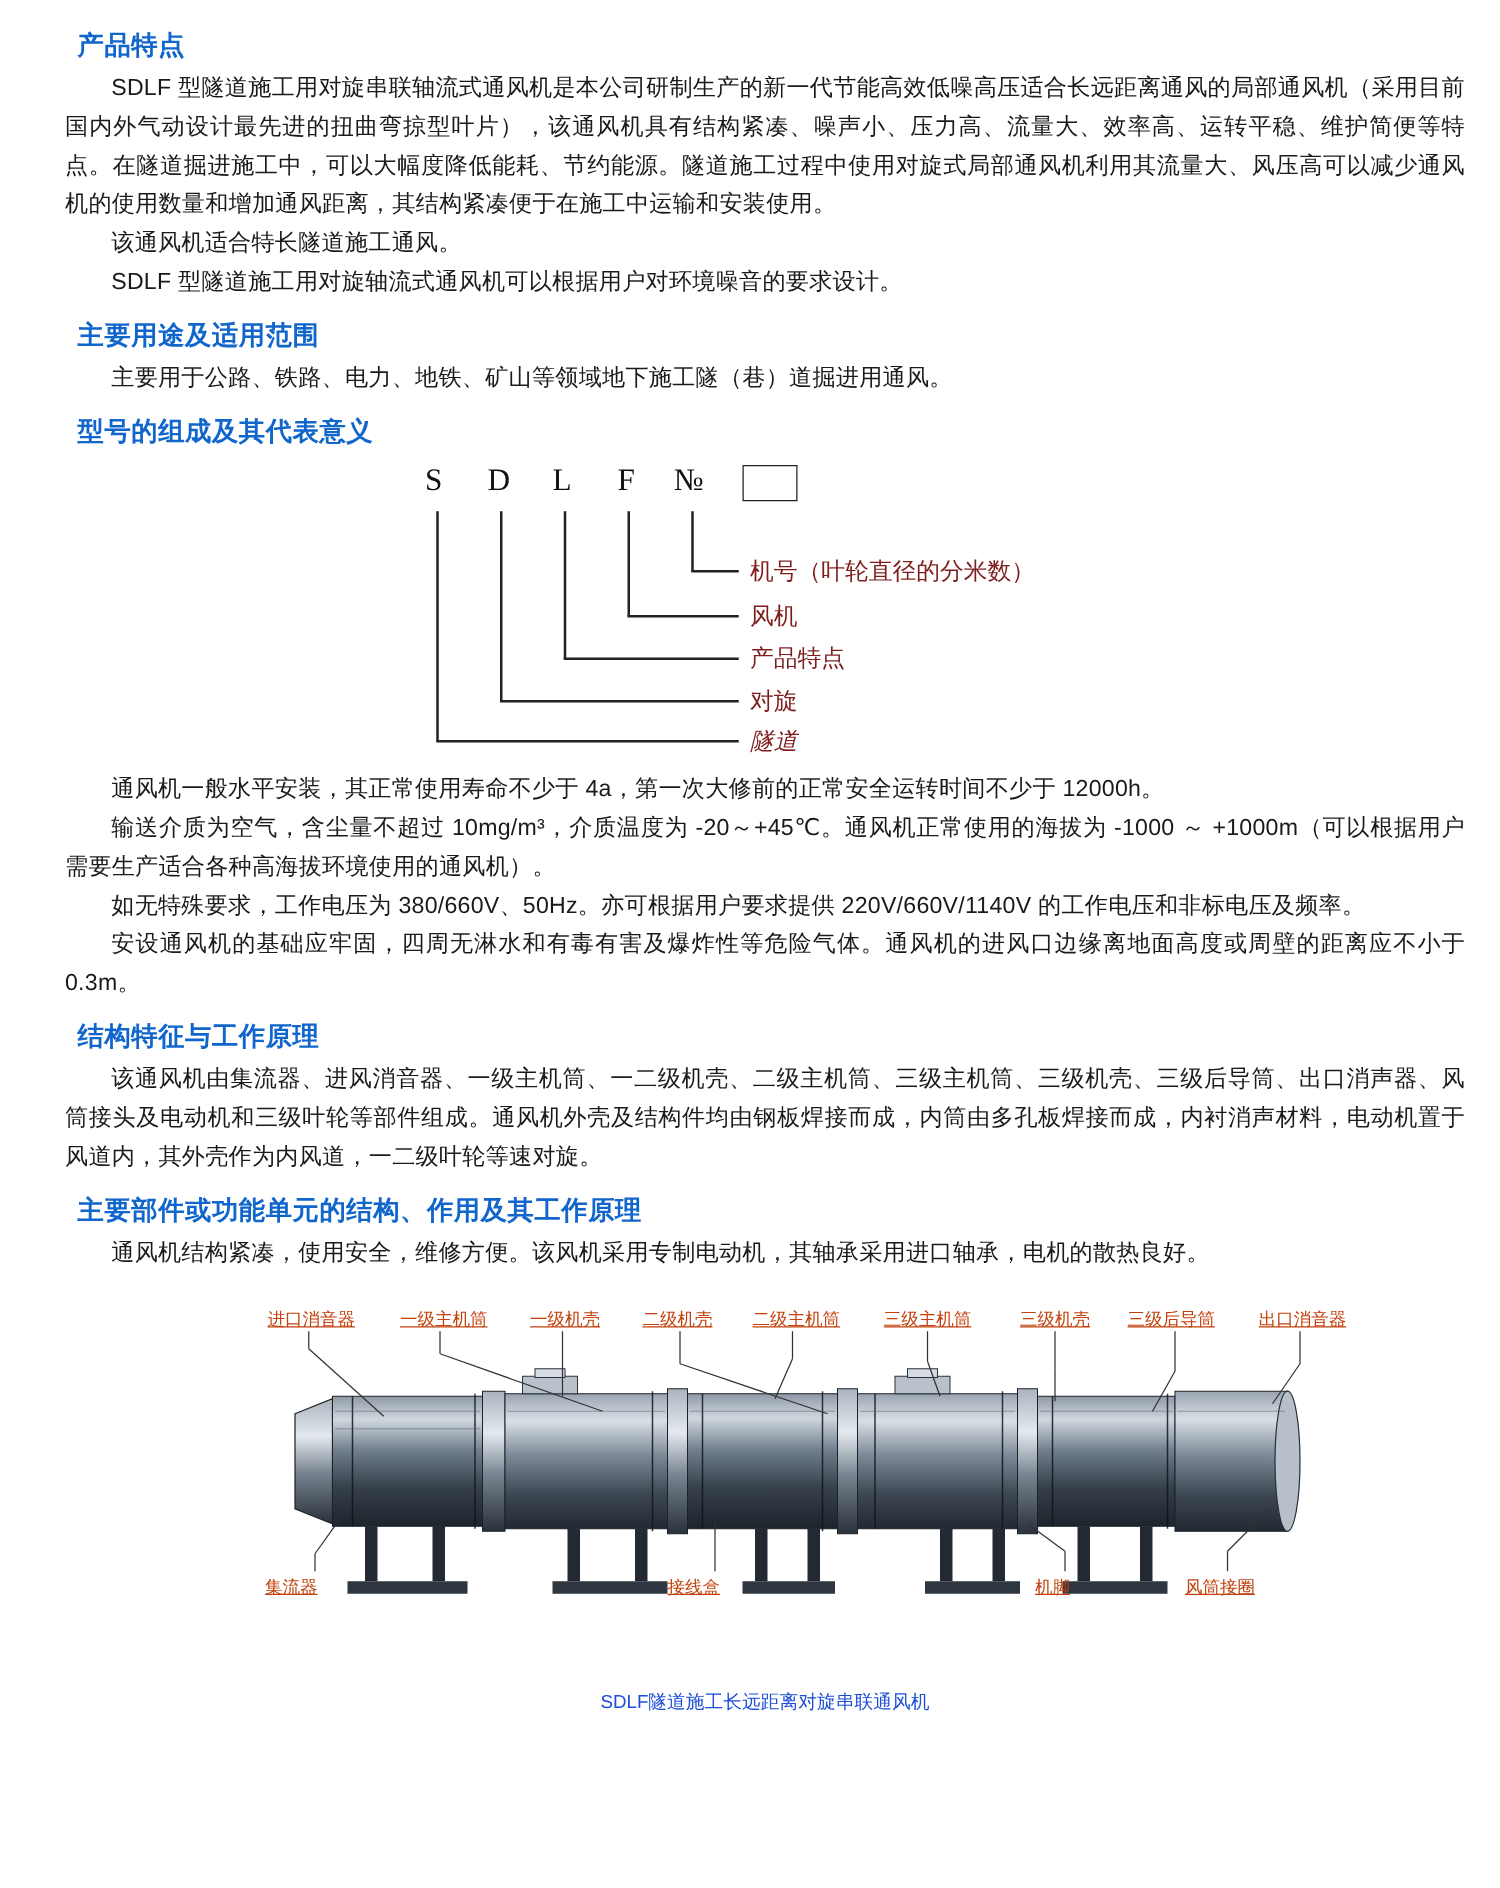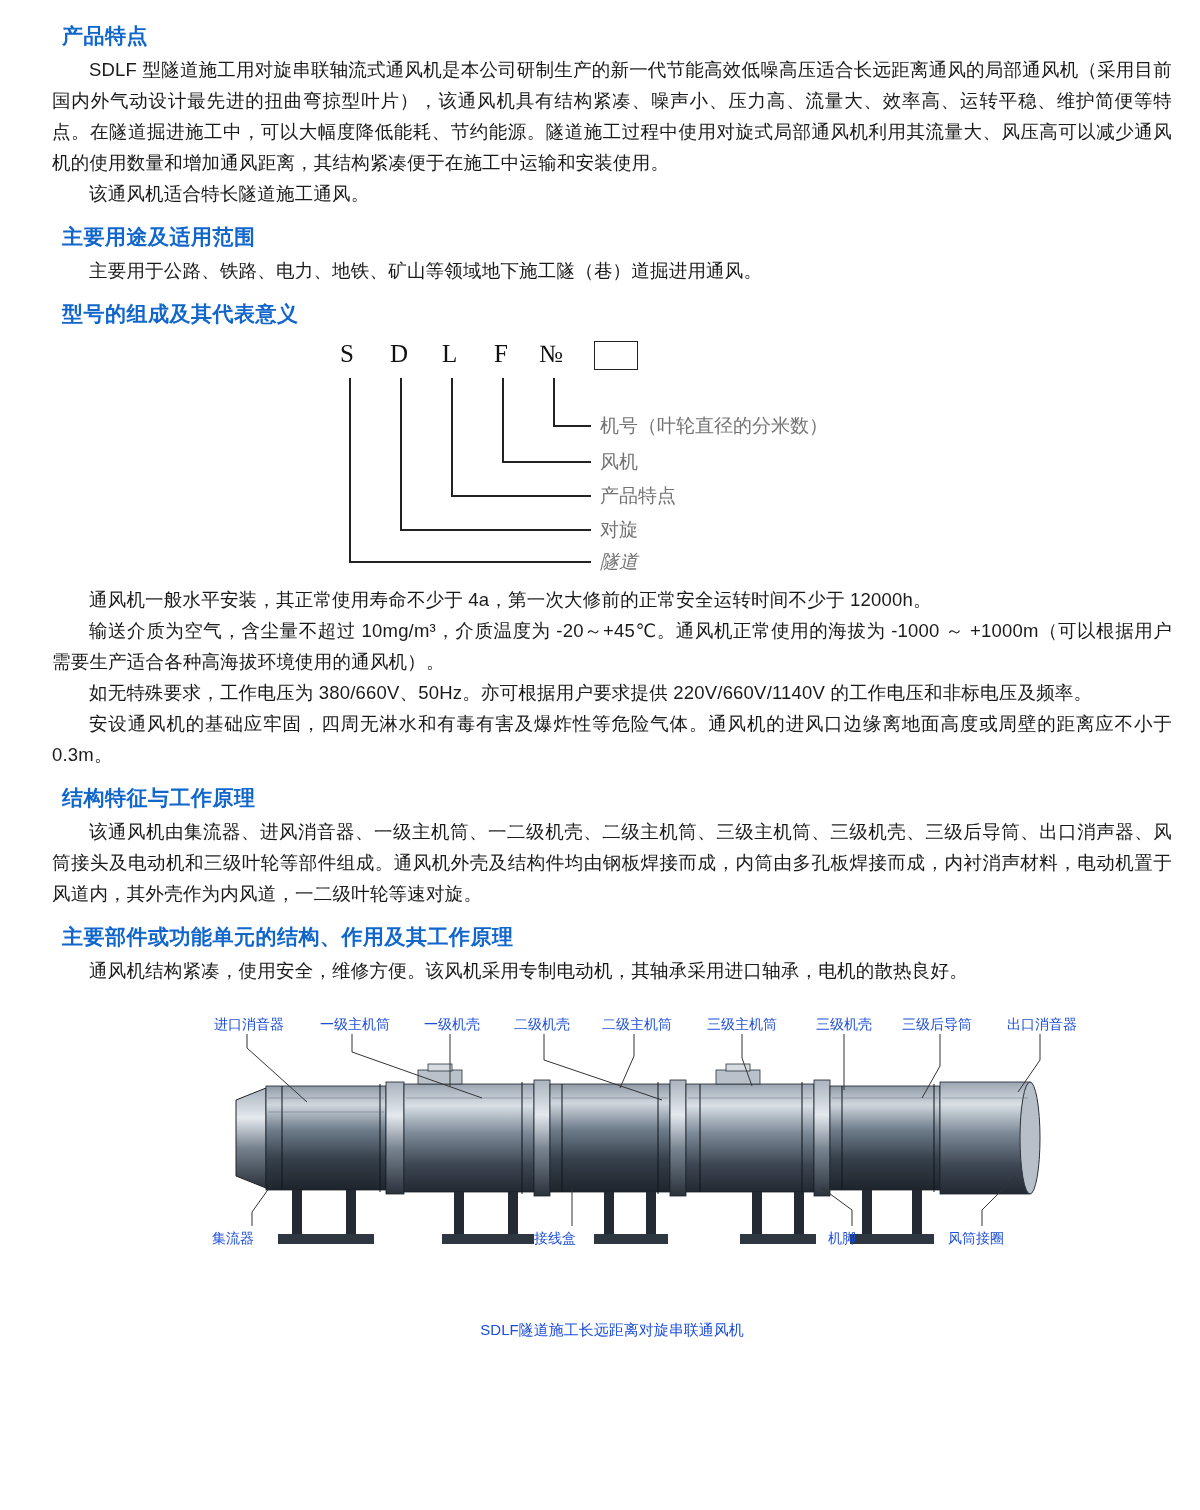--- a/index.html
+++ b/index.html
@@ -72,35 +72,36 @@
     background: #222;
   }
   .hline {
     position: absolute;
     height: 1.6px;
     background: #222;
   }
   .mlabel {
     position: absolute;
     font-size: 19px;
-    color: #737373;
+    color: #7f1d1d;
     white-space: nowrap;
   }
 
   
   .figure {
     position: relative;
     margin-top: 26px;
     height: 330px;
   }
   .fig-label {
     position: absolute;
     font-size: 14px;
-    color: #1d4ed8;
+    color: #c2410c;
     white-space: nowrap;
+    text-decoration: underline;
   }
   .fig-caption {
     position: absolute;
     left: 0;
     right: 0;
     bottom: 2px;
     text-align: center;
     font-size: 15px;
     color: #1d4ed8;
   }
@@ -113,20 +114,21 @@
 </head>
 <body>
 
 <div class="page">
   <div class="content">
 
     <h2 class="section-title">产品特点</h2>
     <div class="para-block">
       <p class="para indent">SDLF 型隧道施工用对旋串联轴流式通风机是本公司研制生产的新一代节能高效低噪高压适合长远距离通风的局部通风机（采用目前国内外气动设计最先进的扭曲弯掠型叶片），该通风机具有结构紧凑、噪声小、压力高、流量大、效率高、运转平稳、维护简便等特点。在隧道掘进施工中，可以大幅度降低能耗、节约能源。隧道施工过程中使用对旋式局部通风机利用其流量大、风压高可以减少通风机的使用数量和增加通风距离，其结构紧凑便于在施工中运输和安装使用。</p>
       <p class="para indent">该通风机适合特长隧道施工通风。</p>
+      <p class="para indent">SDLF 型隧道施工用对旋轴流式通风机可以根据用户对环境噪音的要求设计。</p>
     </div>
 
     <h2 class="section-title">主要用途及适用范围</h2>
     <div class="para-block">
       <p class="para indent">主要用于公路、铁路、电力、地铁、矿山等领域地下施工隧（巷）道掘进用通风。</p>
     </div>
 
     <h2 class="section-title">型号的组成及其代表意义</h2>
 
     <div class="model-diagram">

